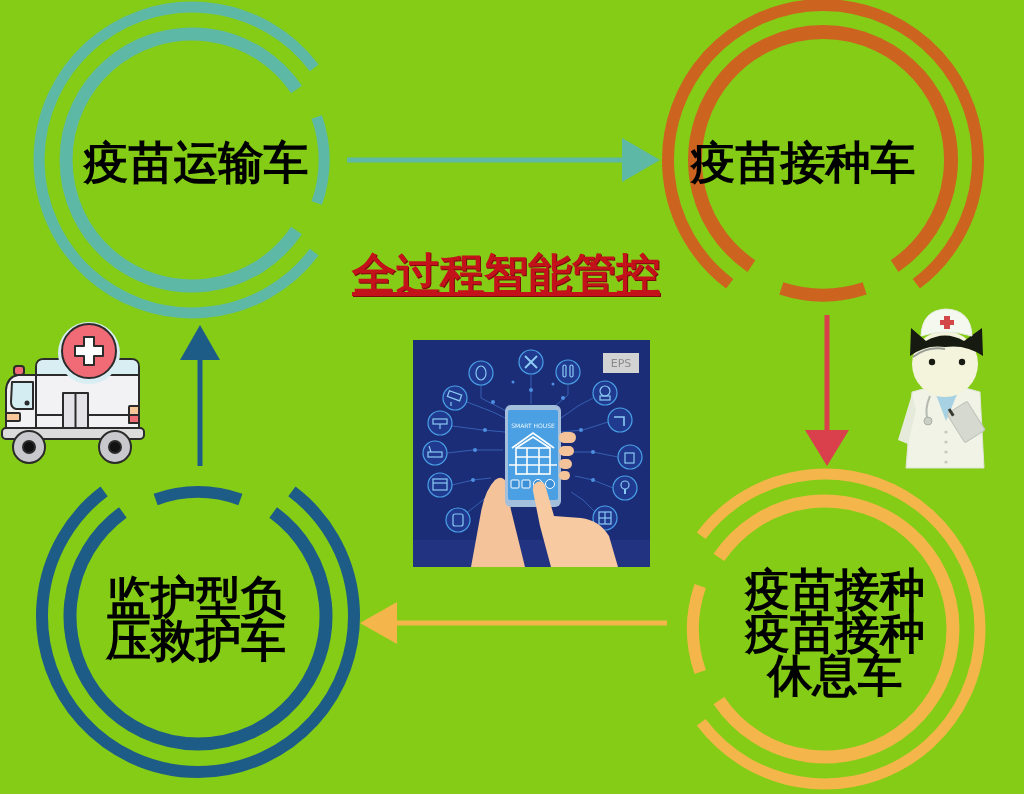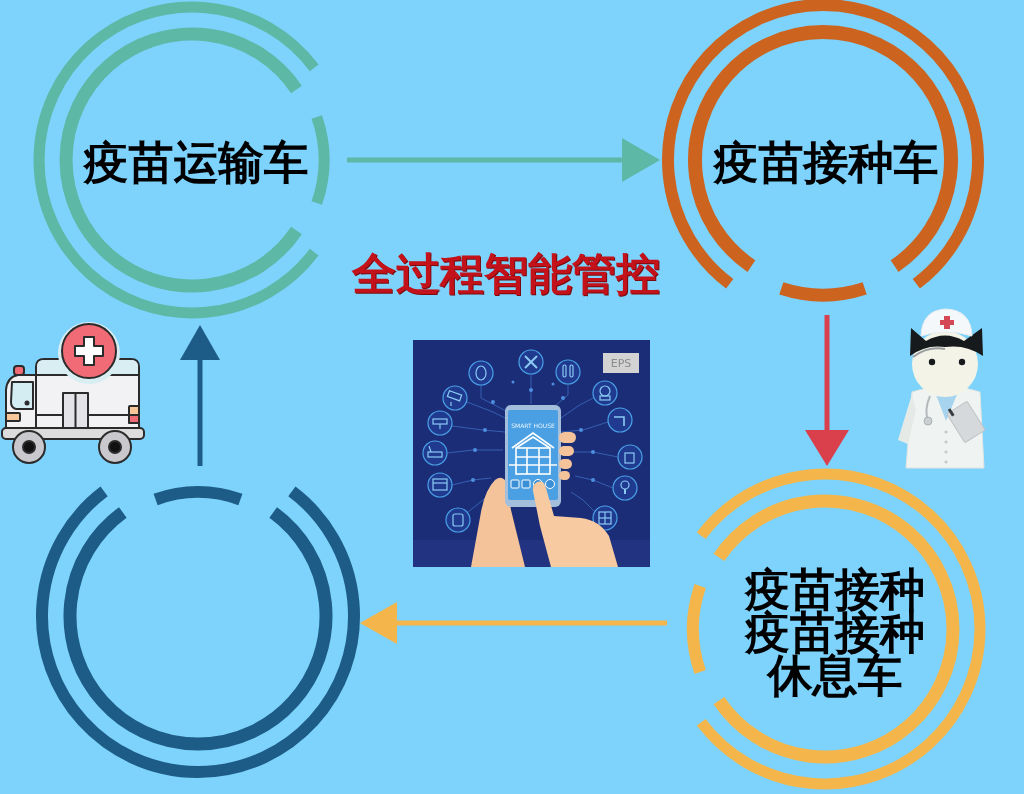--- a/index.html
+++ b/index.html
@@ -1,21 +1,21 @@
 <!DOCTYPE html>
 <html><head>
   <meta charset="utf-8">
   <style>
     html, body { margin: 0; padding: 0; background: #ffffff; }
     #canvas {
       position: relative;
       width: 1024px;
       height: 794px;
       overflow: hidden;
-      background: #7dd3fc;
+      background: #84cc16;
       font-family: "DejaVu Sans", "Liberation Sans", sans-serif;
     }
     .layer { position: absolute; left: 0; top: 0; }
     .label {
       position: absolute;
       text-align: center;
       color: #000000;
       font-weight: 900;
       white-space: nowrap;
     }
@@ -87,30 +87,34 @@
     </g>
     <g>
       <line x1="200" y1="466" x2="200" y2="358" stroke-width="5" stroke="#1d5c87"></line>
       <polygon points="180,360 220,360 200,325" fill="#1d5c87"></polygon>
     </g>
   </svg>
 
   <div class="label label-single" style="left:61px; top:138px;">
     <span class="line">疫苗运输车</span>
   </div>
-  <div class="label label-single" style="left:691px; top:138px;text-align:center;">
+  <div class="label label-single" style="left:668px; top:138px;text-align:center;">
     <span class="line">疫苗接种车</span>
   </div>
   <div class="label label-multi" style="left:720px; top:568px;">
     <span class="line">疫苗接种</span>
     <span class="line">疫苗接种</span>
     <span class="line">休息车</span>
   </div>
-
-  <div id="title" style="color: rgb(196, 18, 27);">全过程智能管控</div>
+  <div class="label label-multi" style="left:81px; top:576px;">
+    <span class="line">监护型负</span>
+    <span class="line">压救护车</span>
+  </div>
+
+  <div id="title" style="color: rgb(196, 18, 27); text-decoration: underline;">全过程智能管控</div>
 
   <div id="center-image">
     <svg width="237" height="227" viewBox="0 0 237 227">
       <rect x="0" y="0" width="237" height="227" fill="#1c2d78"></rect>
       <rect x="0" y="200" width="237" height="27" fill="#2a3f8c" opacity="0.45"></rect>
 
       <g stroke="#3f74c6" stroke-width="0.9" fill="none" opacity="0.8">
         <polyline points="68,45 68,58 95,72"></polyline>
         <polyline points="118,34 118,64"></polyline>
         <polyline points="155,44 155,55 142,66"></polyline>

